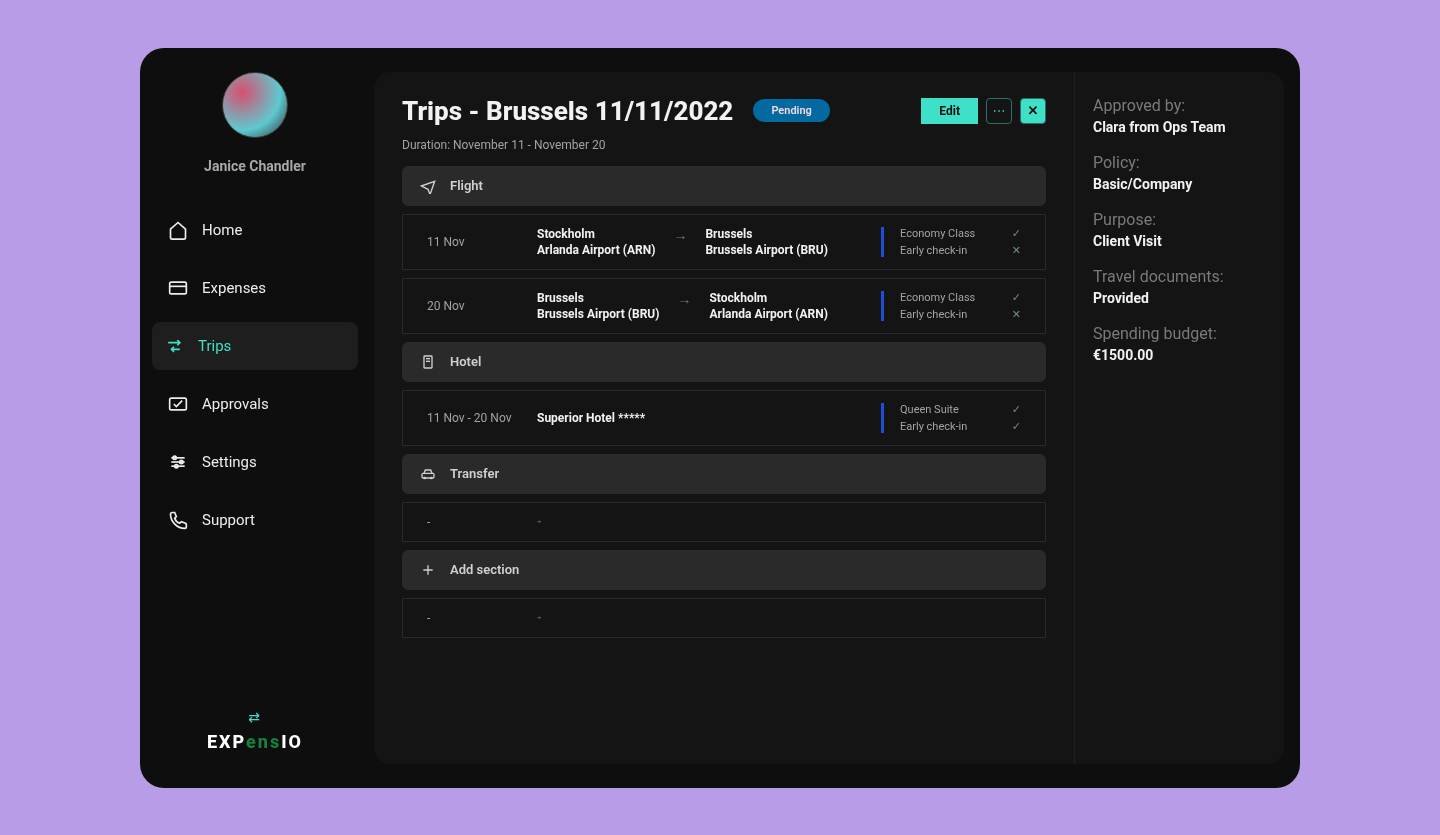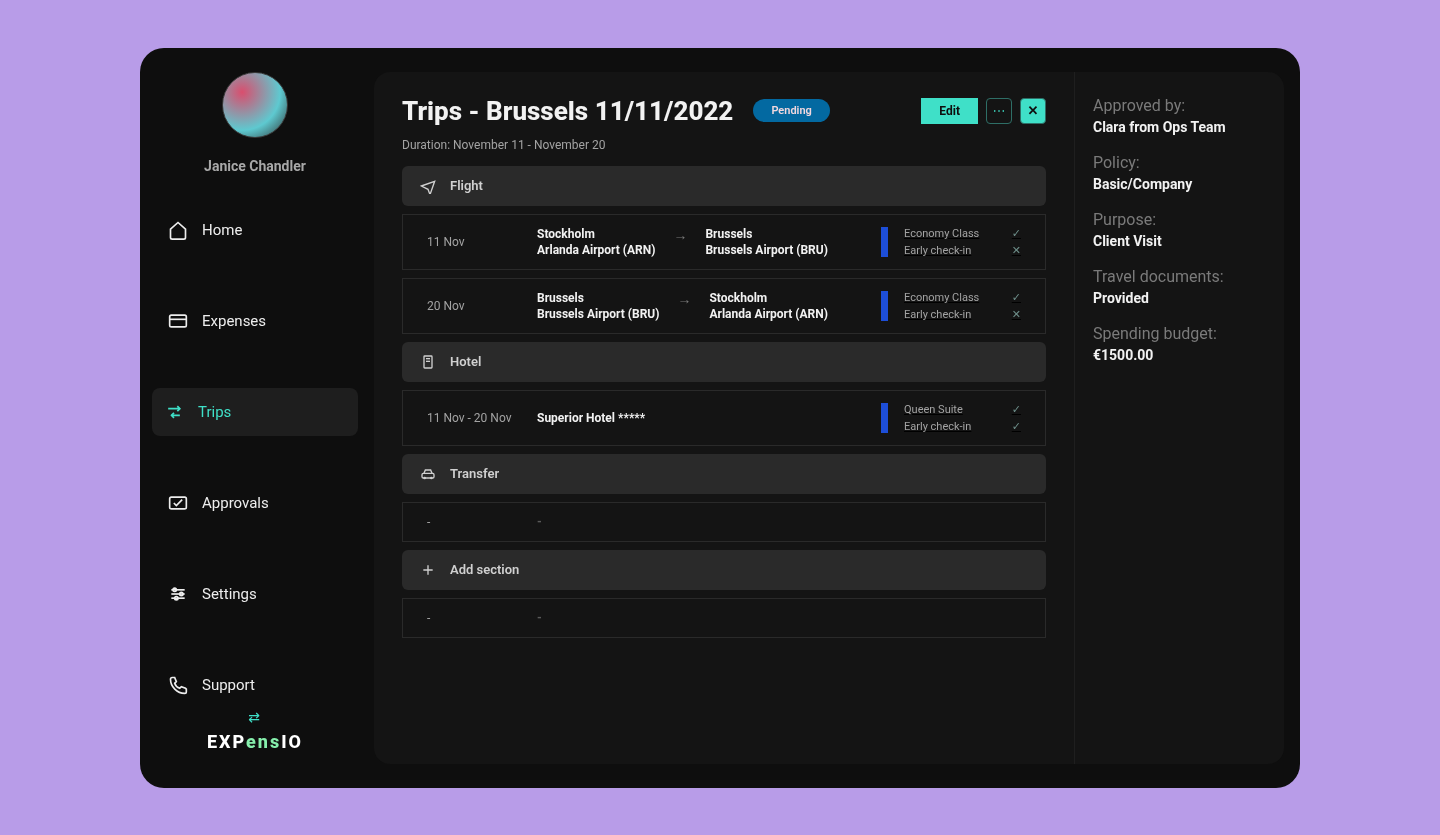--- a/index.html
+++ b/index.html
@@ -2,31 +2,31 @@
 <html><head>
 <meta charset="utf-8">
 <style>
 * { margin:0; padding:0; box-sizing:border-box; font-family: -apple-system, BlinkMacSystemFont, "Segoe UI", Roboto, sans-serif; }
 body { background:#B89CE8; display:flex; align-items:center; justify-content:center; min-height:835px; }
 .app-window { width:1160px; height:740px; background:#0E0E0E; border-radius:24px; display:flex; overflow:hidden; position:relative; }
 .sidebar { width:230px; padding:24px 12px; display:flex; flex-direction:column; }
 .profile { display:flex; flex-direction:column; align-items:center; gap:20px; margin-bottom:32px; }
 .avatar { width:66px; height:66px; border-radius:50%; background:radial-gradient(circle at 30% 30%, #D94E6E 0%, #5EC9D0 60%, #2E2E2E 100%); border:1px solid #3A3A3A; }
 .username { color:#A8A8A8; font-weight:700; font-size:14px; }
-.nav { display:flex; flex-direction:column; gap:10px; flex:1;justify-content:space-between; }
+.nav { display:flex; flex-direction:column; gap:10px; flex:1; }
 .nav-item { display:flex; align-items:center; gap:14px; padding:14px 16px; border-radius:8px; color:#EDEDED; font-size:15px; cursor:pointer; }
 .nav-item.active { background:#1E1E1E; color:#3FE0C8;padding-left:12px; }
 .nav-item.active .icon svg path, .nav-item.active .icon svg rect, .nav-item.active .icon svg line, .nav-item.active .icon svg polyline { stroke:#3FE0C8; }
 .icon { width:20px; height:20px; display:flex; align-items:center; justify-content:center; }
 .icon svg { width:20px; height:20px; }
 .logo { display:flex; flex-direction:column; align-items:center; gap:6px; margin-top:auto; padding-bottom:12px; }
 .logo-mark { color:#3FE0C8; font-size:14px; letter-spacing:2px; }
 .logo-text { font-size:18px; font-weight:800; letter-spacing:2px; }
 .logo-text .w { color:#FFFFFF; }
-.logo-text .t { color:#86efac; }
+.logo-text .t { color:#15803d; }
 .main-wrap { flex:1; padding:24px 16px 24px 4px; }
 .main { background:#141414; border-radius:16px; height:100%; display:flex; overflow:hidden; }
 .content { flex:1; padding:24px 28px; overflow-y:auto; }
 .header { display:flex; align-items:center; gap:20px; margin-bottom:12px; }
 .page-title { color:#F2F2F2; font-size:26px; font-weight:800; }
 .status-badge { background:#0369a1; color:#F2D8DF; font-size:11px; font-weight:600; padding:5px 18px; border-radius:16px; }
 .actions { margin-left:auto; display:flex; gap:8px; }
 .btn-edit { background:#3FE0C8; color:#0E0E0E; border:none; font-size:12px; font-weight:700; padding:6px 18px; border-radius:0; cursor:pointer; }
 .btn-icon { width:26px; height:26px; border-radius:4px; border:1px solid #2E6E66; background:transparent; color:#3FE0C8; display:flex; align-items:center; justify-content:center; cursor:pointer; font-size:13px; }
 .btn-icon.close { background:#3FE0C8; color:#0E0E0E; font-weight:700; }
@@ -34,21 +34,21 @@
 .section-header { background:#2A2A2A; border-radius:6px; padding:10px 16px; display:flex; align-items:center; gap:12px; color:#D0D0D0; font-size:13px; font-weight:600; margin-bottom:8px; }
 .section-header .icon svg { width:16px; height:16px; }
 .row { border:1px solid #2A2A2A; border-radius:0; padding:12px 24px; margin-bottom:8px; display:flex; align-items:center; }
 .row .date { width:110px; color:#A3A3A3; font-size:12px; }
 .route { display:flex; gap:18px; flex:1; }
 .loc { display:flex; flex-direction:column; gap:2px; }
 .loc-city { color:#F2F2F2; font-size:12px; font-weight:700; }
 .loc-air { color:#F2F2F2; font-size:12px; font-weight:700; }
 .hotel-name { color:#F2F2F2; font-size:12px; font-weight:700; }
 .arrow { color:#7A7A7A; font-size:14px; }
-.tags { border-left:7px solid #1d4ed8; padding-left:16px; display:flex; flex-direction:column; gap:4px; min-width:140px;text-decoration:underline; }
+.tags { border-left:3px solid #1d4ed8; padding-left:16px; display:flex; flex-direction:column; gap:4px; min-width:140px; }
 .tag { display:flex; justify-content:space-between; gap:18px; color:#A3A3A3; font-size:11px; }
 .tag .mark { color:#6E8F8A; }
 .placeholder { color:#5A5A5A; font-size:12px; }
 .info-panel { width:210px; border-left:1px solid #1F1F1F; padding:24px 18px; }
 .info-block { margin-bottom:18px; }
 .info-label { color:#7A7A7A; font-size:16px; margin-bottom:4px; }
 .info-value { color:#F2F2F2; font-size:14px; font-weight:700; }
 .add-btn { cursor:pointer; }
 </style>
 </head>

